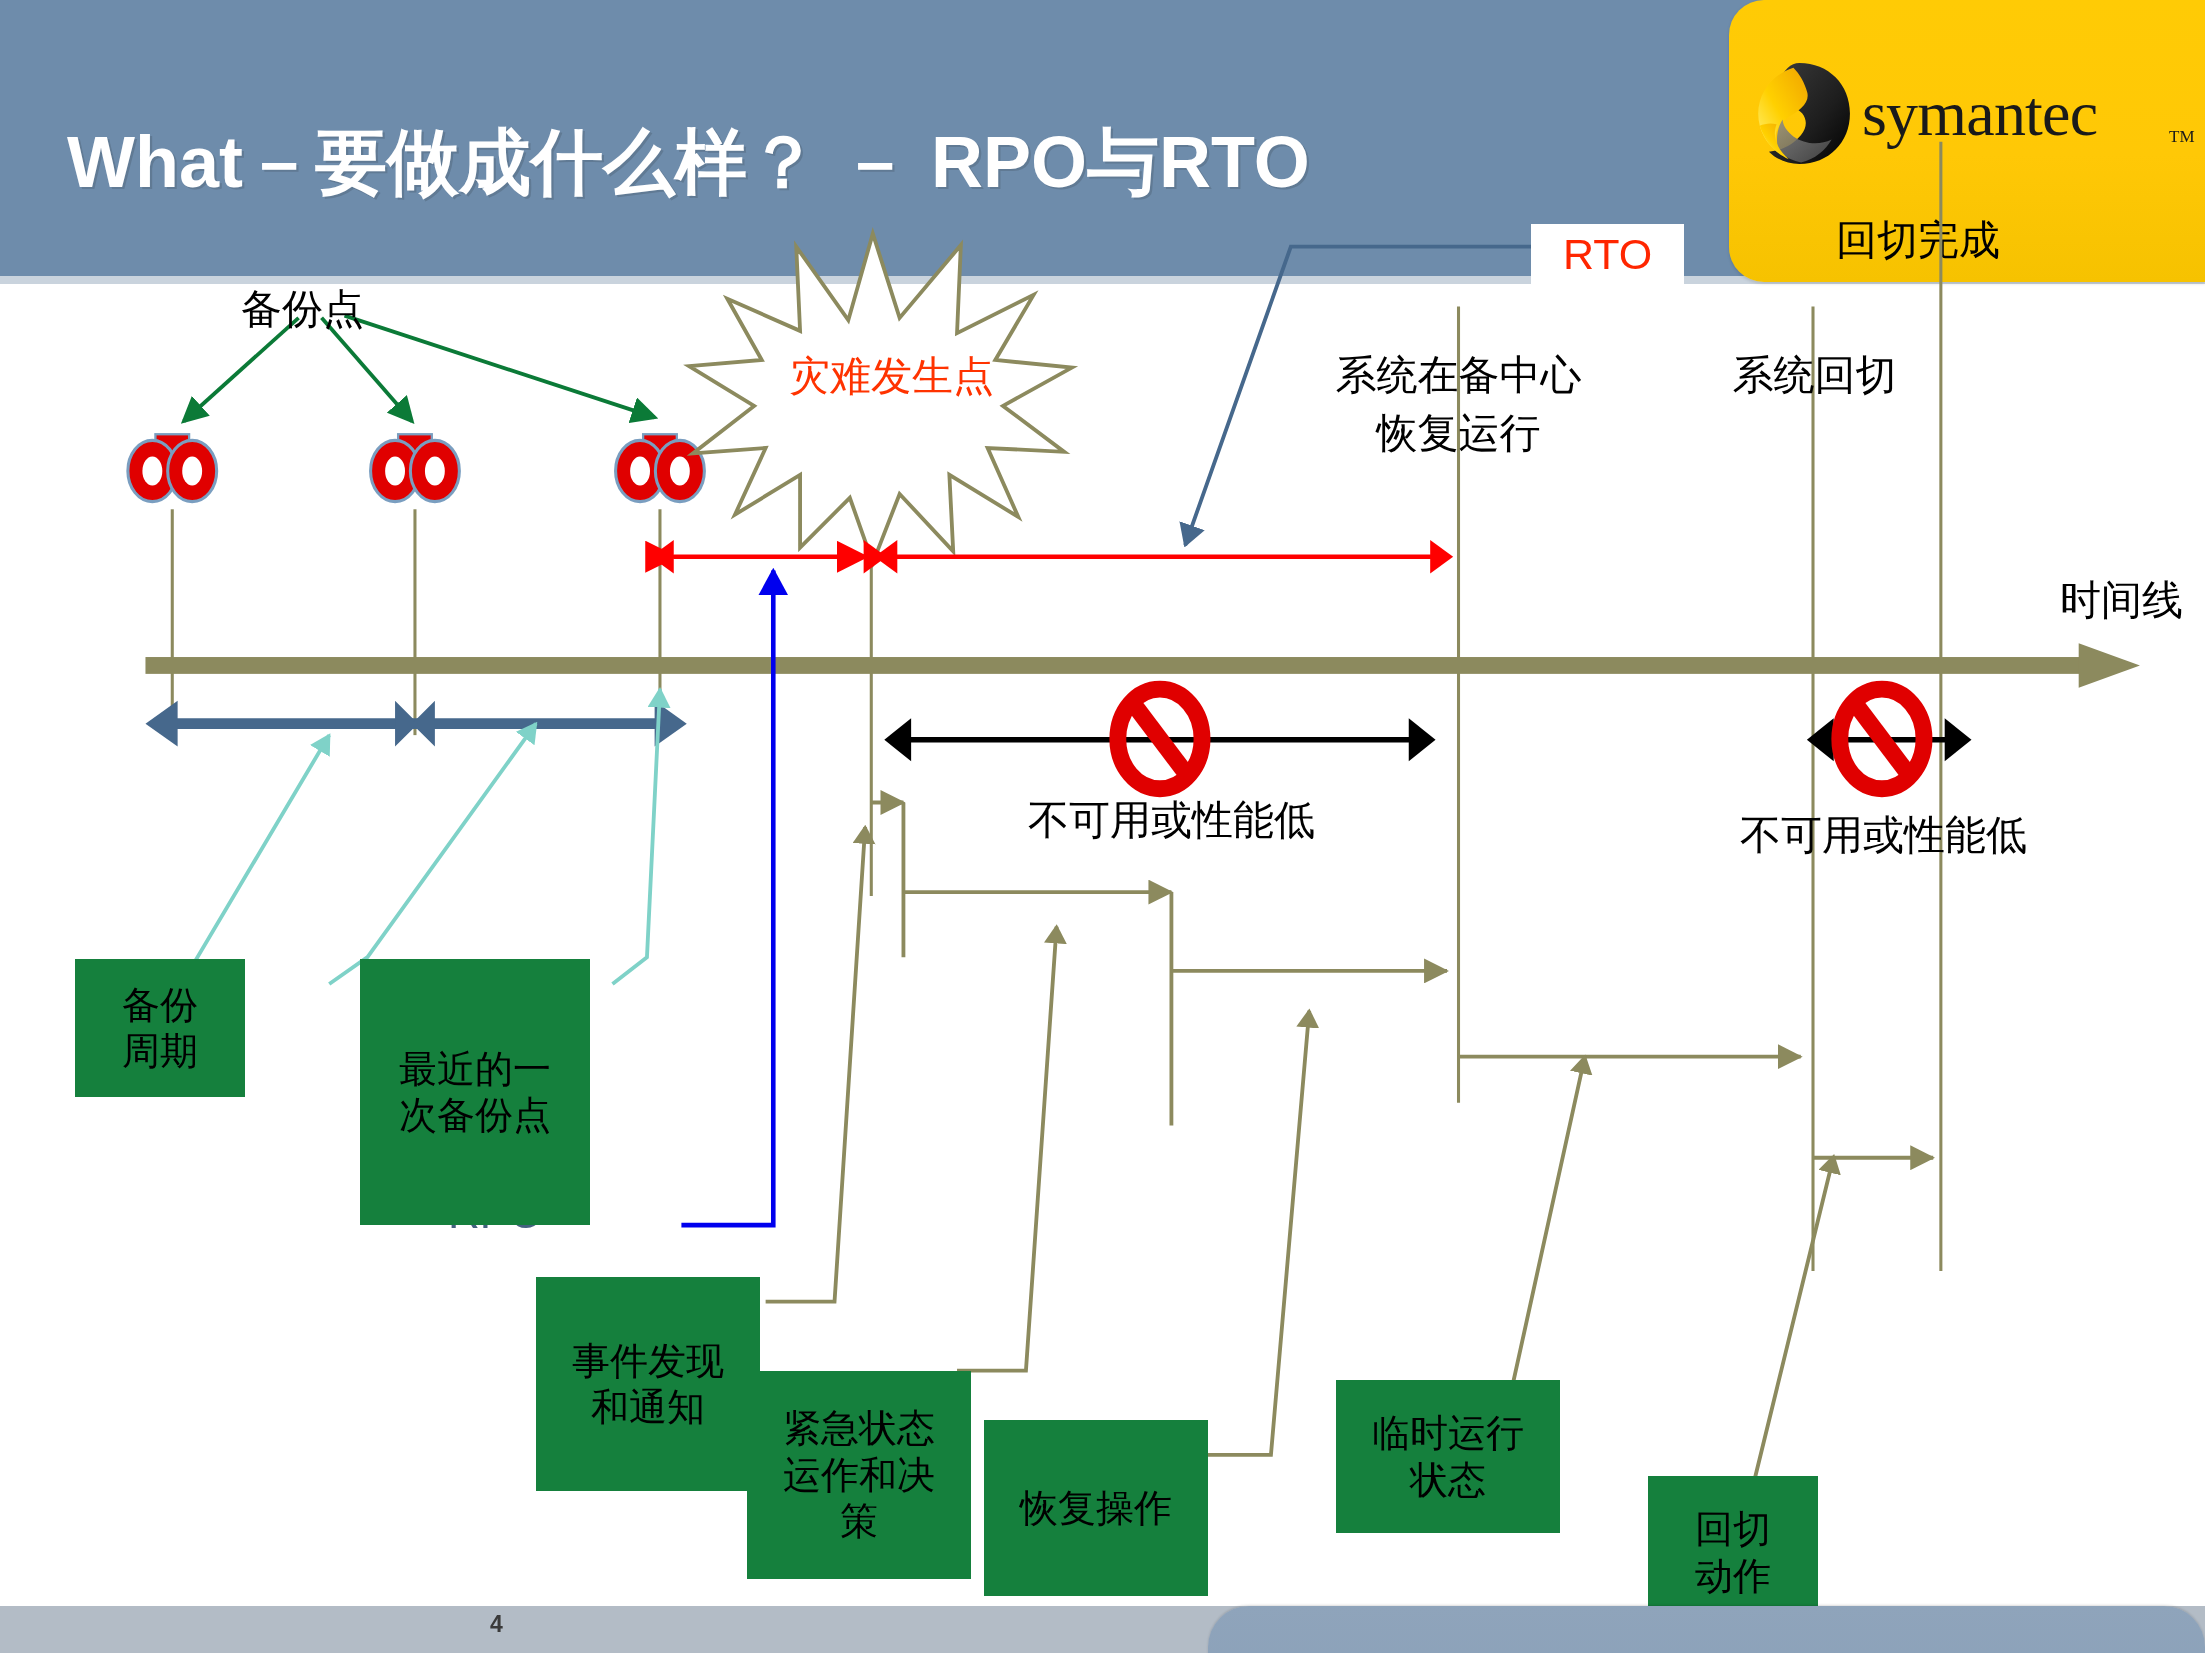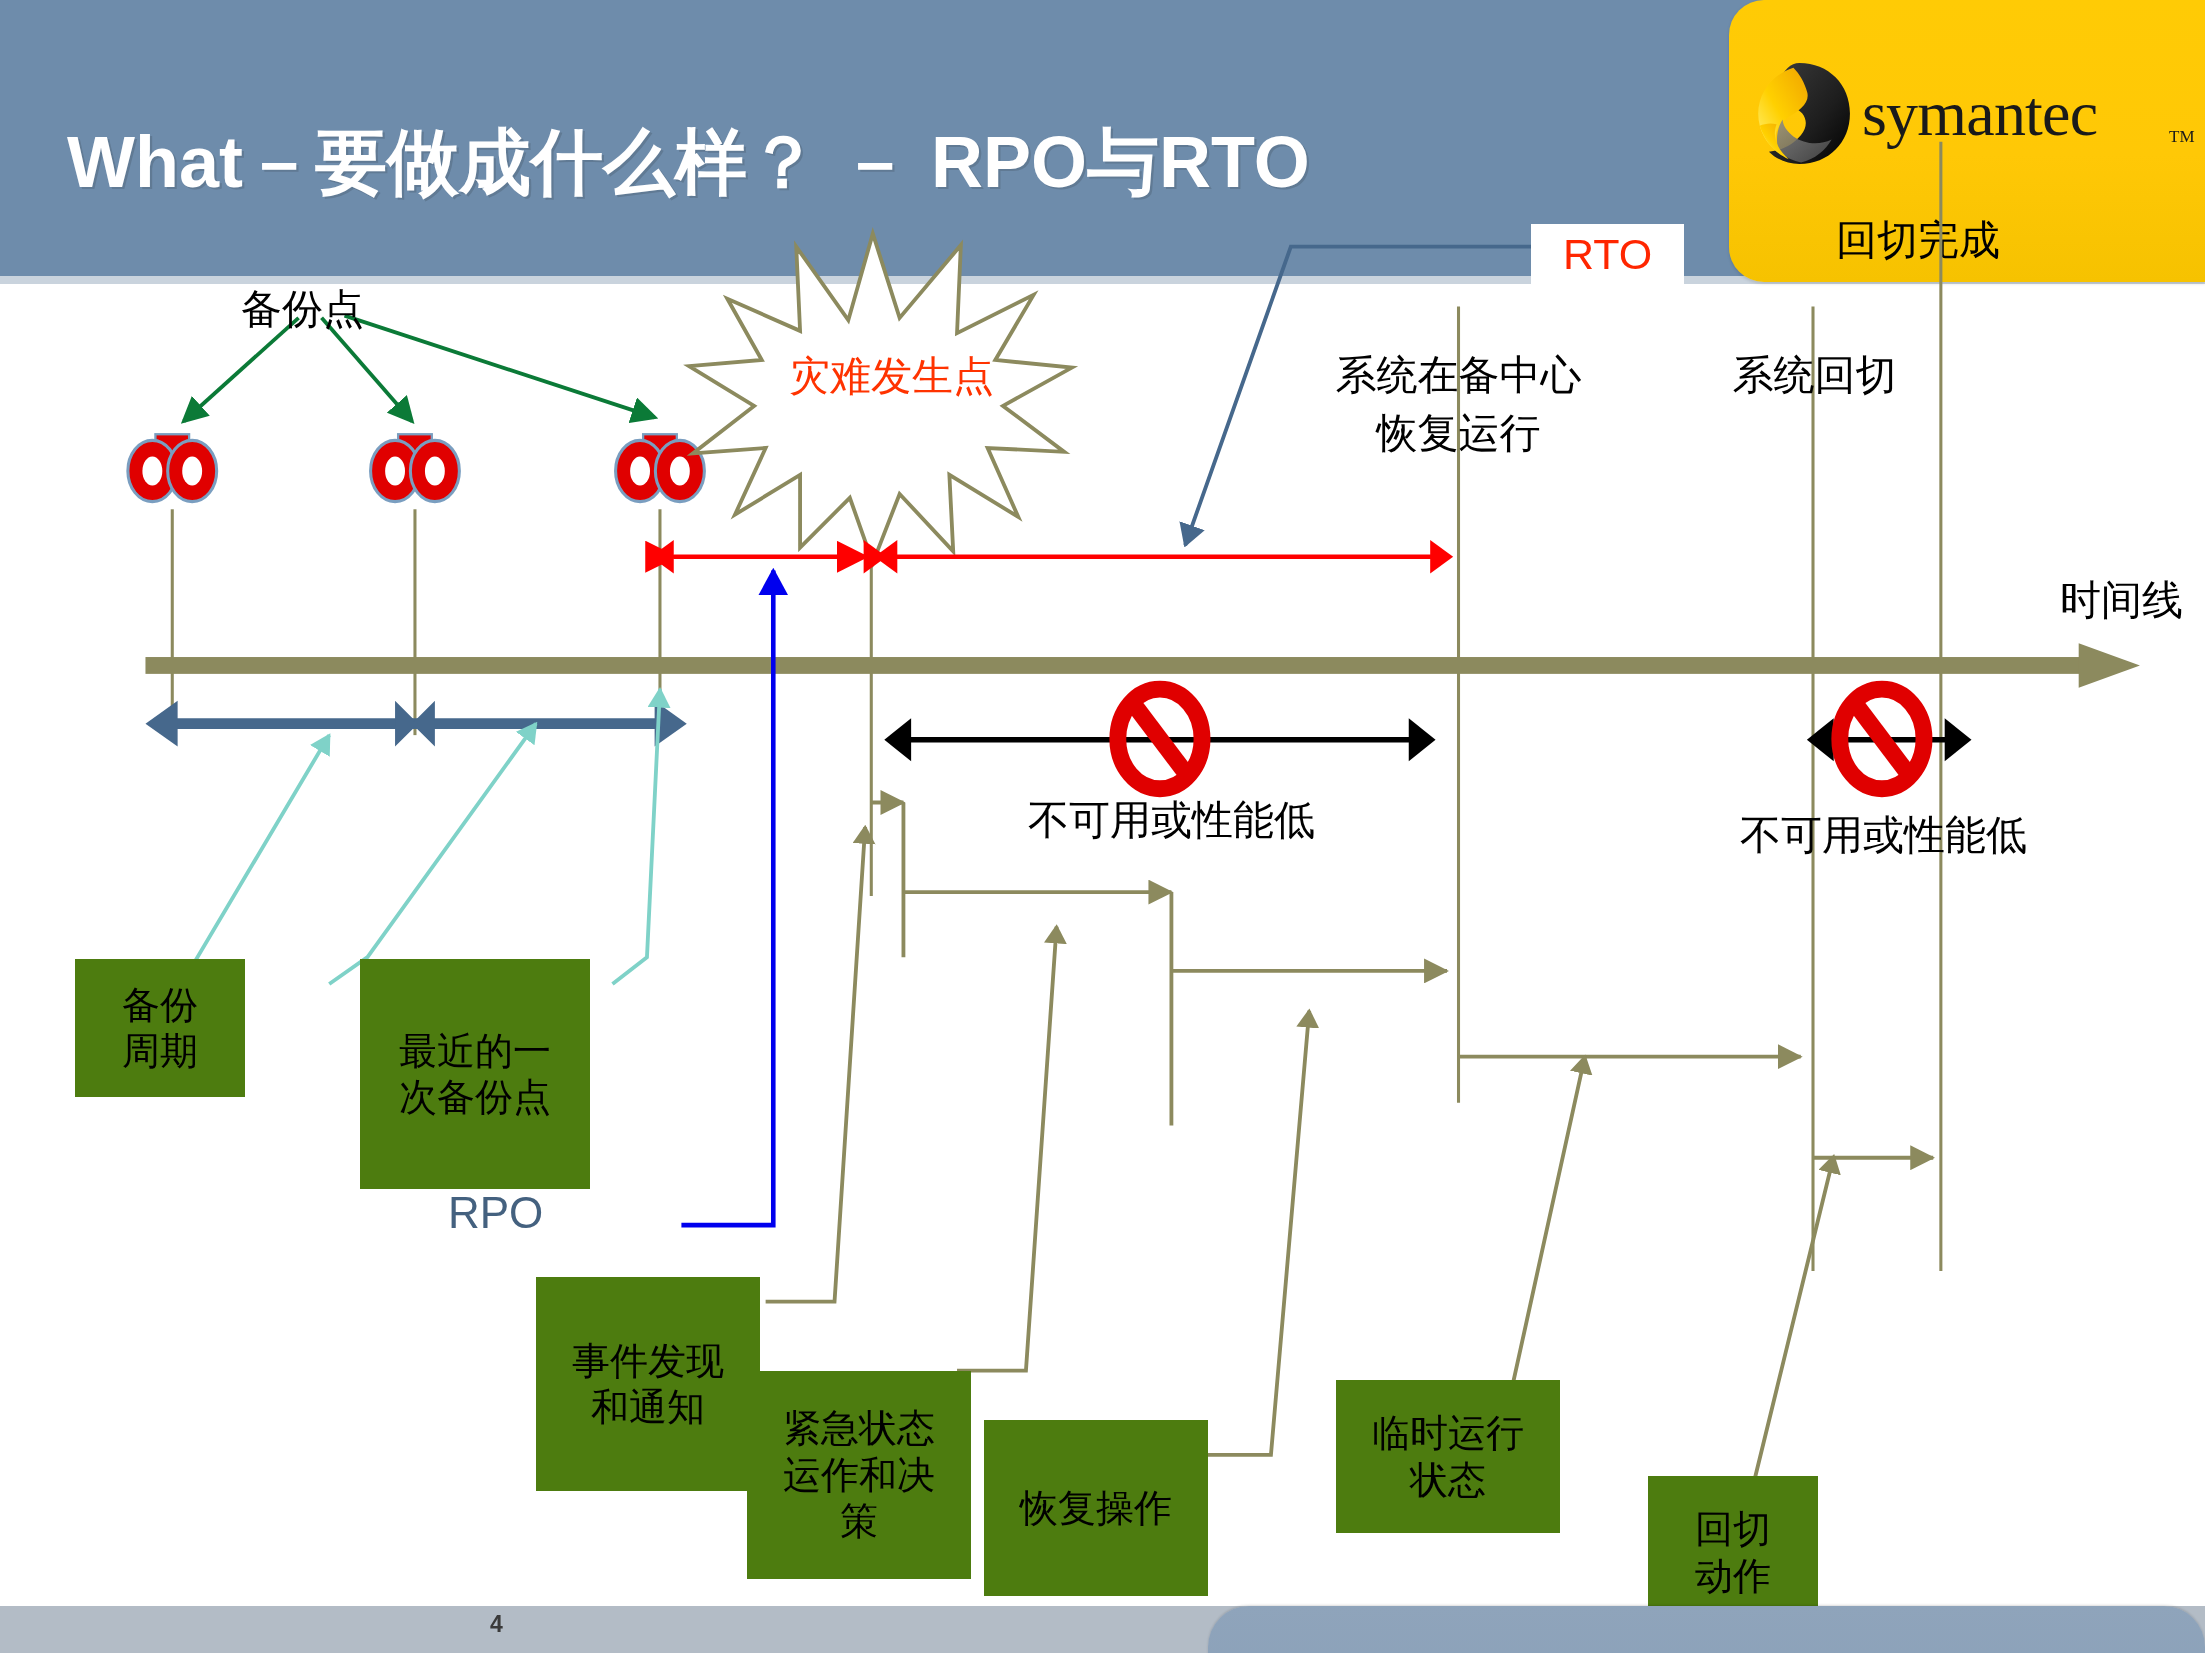--- a/index.html
+++ b/index.html
@@ -56,21 +56,21 @@
     position:absolute;left:1836px;top:213px;
     font-size:41px;color:#000;white-space:nowrap;
   }
 
   
   .txt{position:absolute;white-space:nowrap;color:#000;}
   .txt.ctr{text-align:center;}
 
   
   .teal-box{
-    position:absolute;background:#4d7c0f;
+    position:absolute;background:#15803d;
     color:#000;
     display:flex;align-items:center;justify-content:center;
     text-align:center;line-height:1.22;
     font-size:38px;
   }
 
   
   svg.overlay{position:absolute;left:0;top:0;width:2205px;height:1654px;pointer-events:none;}
 
   
@@ -322,21 +322,21 @@
 
   <div class="rpo-label">RPO</div>
 
   <div class="teal-box" style="left:75px;top:959px;width:170px;height:138px;">
     <div>
       <div>备份</div>
       <div>周期</div>
     </div>
   </div>
 
-  <div class="teal-box" style="left:360px;top:959px;width:230px;height:230px;font-family:Liberation Serif, serif;">
+  <div class="teal-box" style="left:360px;top:959px;width:230px;height:266px;font-family:Liberation Serif, serif;">
     <div>
       <div>最近的一</div>
       <div>次备份点</div>
     </div>
   </div>
 
   <div class="teal-box" style="left:536px;top:1277px;width:224px;height:214px;">
     <div>
       <div>事件发现</div>
       <div>和通知</div>

